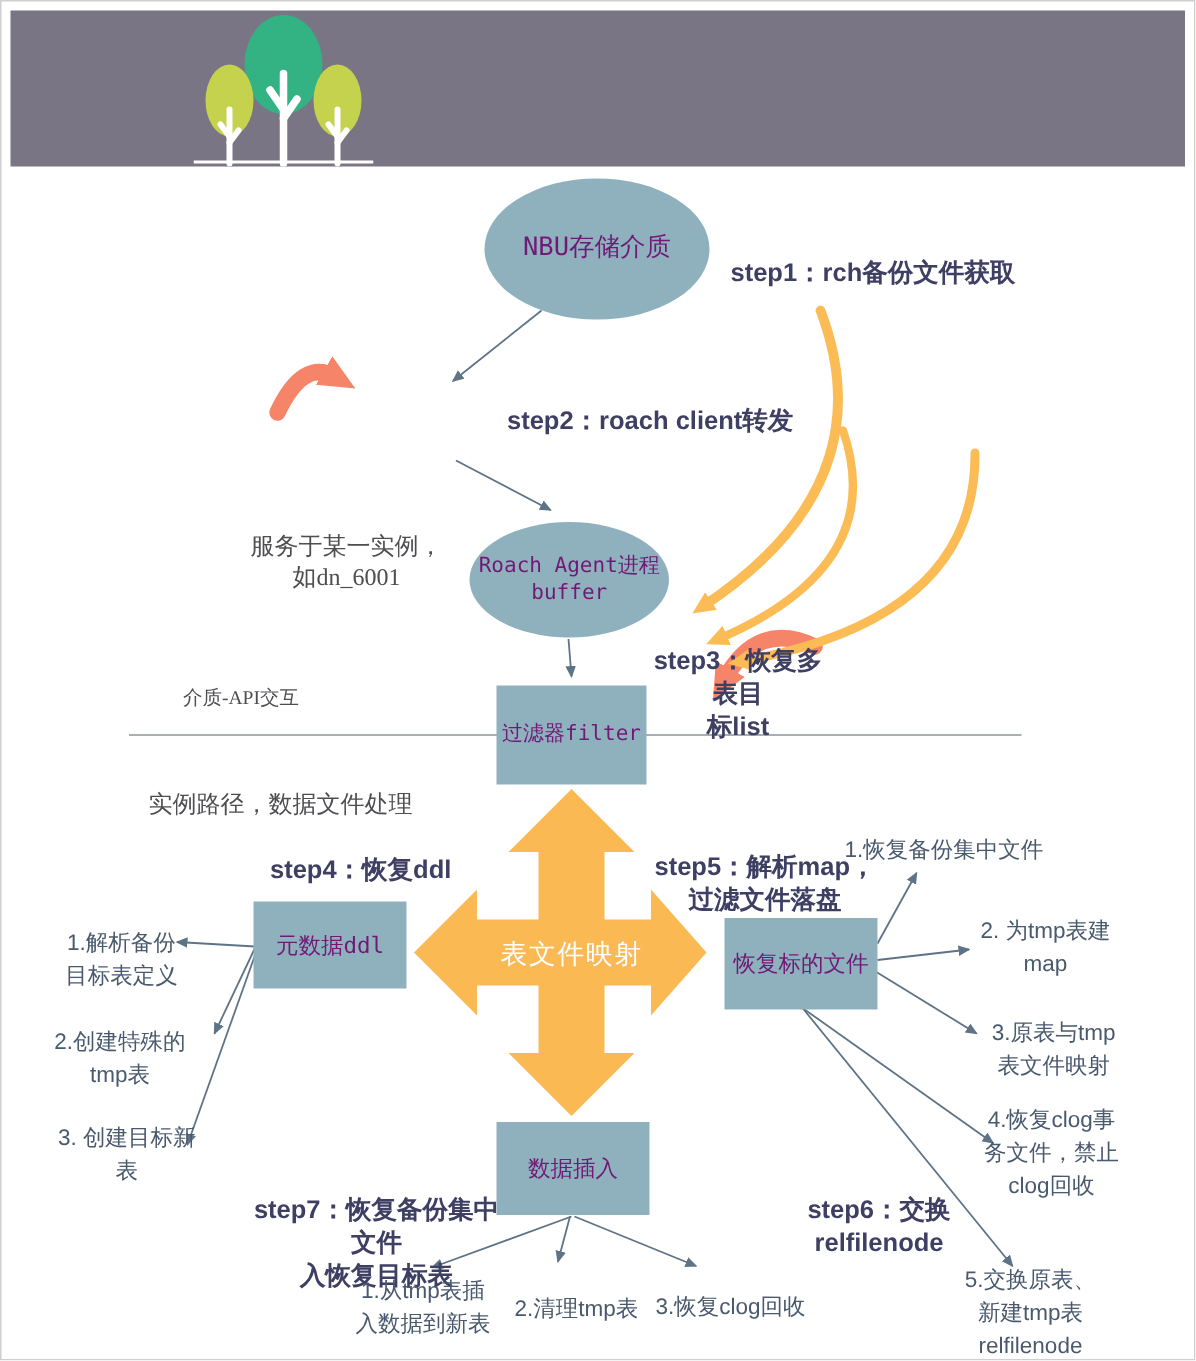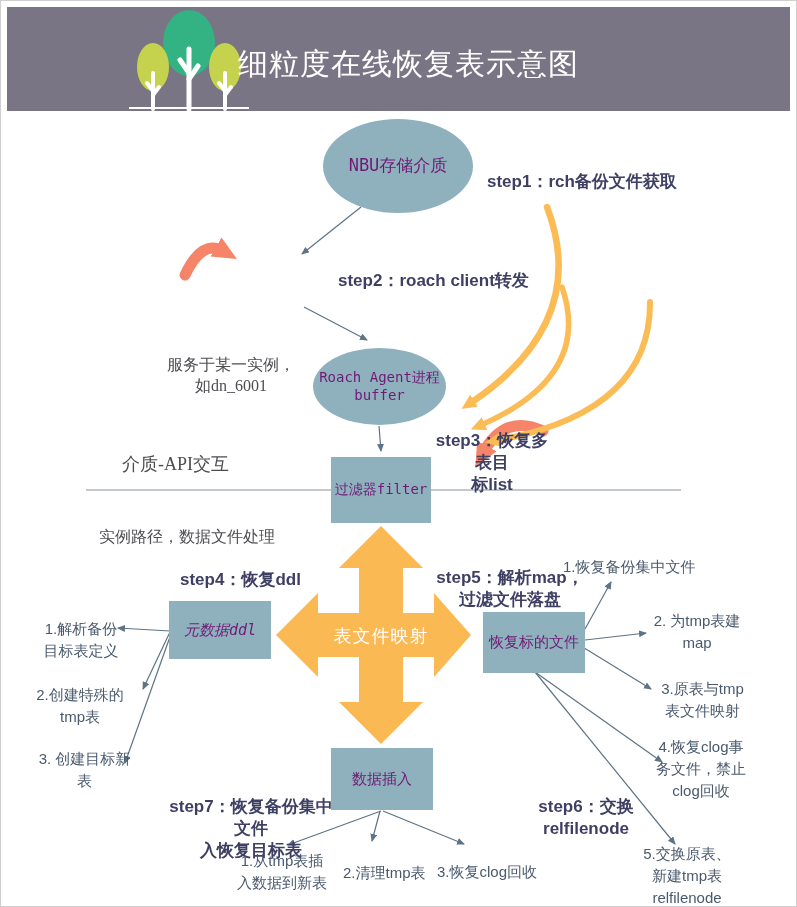--- a/index.html
+++ b/index.html
@@ -21,21 +21,21 @@
   .node{
     position:absolute;background:#8FB1BE;color:#701a75;
     display:flex;flex-direction:column;align-items:center;justify-content:center;
     font-family:"DejaVu Sans Mono",monospace;text-align:center;line-height:1.25;
   }
   .ellipse{border-radius:50%;}
   .n-nbu{left:322px;top:118px;width:150px;height:94px;font-size:17px;}
   .n-client{left:255px;top:257px;width:80px;height:50px;font-size:13px;}
   .n-agent{left:312px;top:347px;width:133px;height:77px;font-size:14px;}
   .n-filter{left:330px;top:456px;width:100px;height:66px;font-size:14px;}
-  .n-ddl{left:168px;top:600px;width:102px;height:58px;font-size:15px;font-style:italic;}
+  .n-ddl{left:168px;top:600px;width:102px;height:58px;font-size:15px;}
   .n-restore{left:482px;top:611px;width:102px;height:61px;font-size:15px;}
   .n-insert{left:330px;top:747px;width:102px;height:62px;font-size:15px;}
   .cross-label{
     position:absolute;left:310px;top:623px;width:140px;text-align:center;
     color:#ffffff;font-size:18px;letter-spacing:1px;
     font-family:"DejaVu Sans Mono",monospace;
   }
   
   .step{
     position:absolute;color:#3E3F63;font-weight:bold;font-size:17px;line-height:22px;
@@ -48,21 +48,21 @@
   .s4{left:179px;top:568px;}
   .s5{left:435px;top:566px;width:148px;}
   .s6{left:533px;top:795px;width:104px;}
   .s7{left:168px;top:795px;width:164px;}
   
   .gray{
     position:absolute;color:#4D4D52;font-size:16px;line-height:21px;
     font-family:"Liberation Serif","DejaVu Serif",serif;white-space:nowrap;
   }
   .g-serve{left:158px;top:353px;width:144px;text-align:center;}
-  .g-media{left:121px;top:453px;font-size:18px;}
+  .g-media{left:121px;top:453px;font-size:13px;}
   .g-path{left:98px;top:525px;}
   
   .item{
     position:absolute;color:#4A5A6E;font-size:15px;line-height:22px;text-align:center;
   }
   .nowrap{white-space:nowrap;}
   .li1{left:38px;top:617px;width:84px;}
   .li2{left:31px;top:683px;width:96px;}
   .li3{left:34px;top:747px;width:99px;}
   .ri1{left:562px;top:555px;}
@@ -141,21 +141,20 @@
       <g stroke="#ffffff" stroke-width="4" stroke-linecap="round" fill="none">
         <path d="M24,102 L24,66"></path>
         <path d="M24,84 L18,76"></path>
         <path d="M24,88 L30,80"></path>
         <path d="M96,102 L96,66"></path>
         <path d="M96,84 L90,76"></path>
         <path d="M96,88 L102,80"></path>
       </g>
       <path d="M0,101 L120,101" stroke="#ffffff" stroke-width="2"></path>
     </svg>
-    <div class="banner-title">细粒度在线恢复表示意图</div>
   </div>
 
   <div class="node ellipse n-nbu">
     <span>NBU存储介质</span>
   </div>
   <div class="node ellipse n-agent">
     <span>Roach Agent进程</span>
     <span>buffer</span>
   </div>
   <div class="node n-filter">

